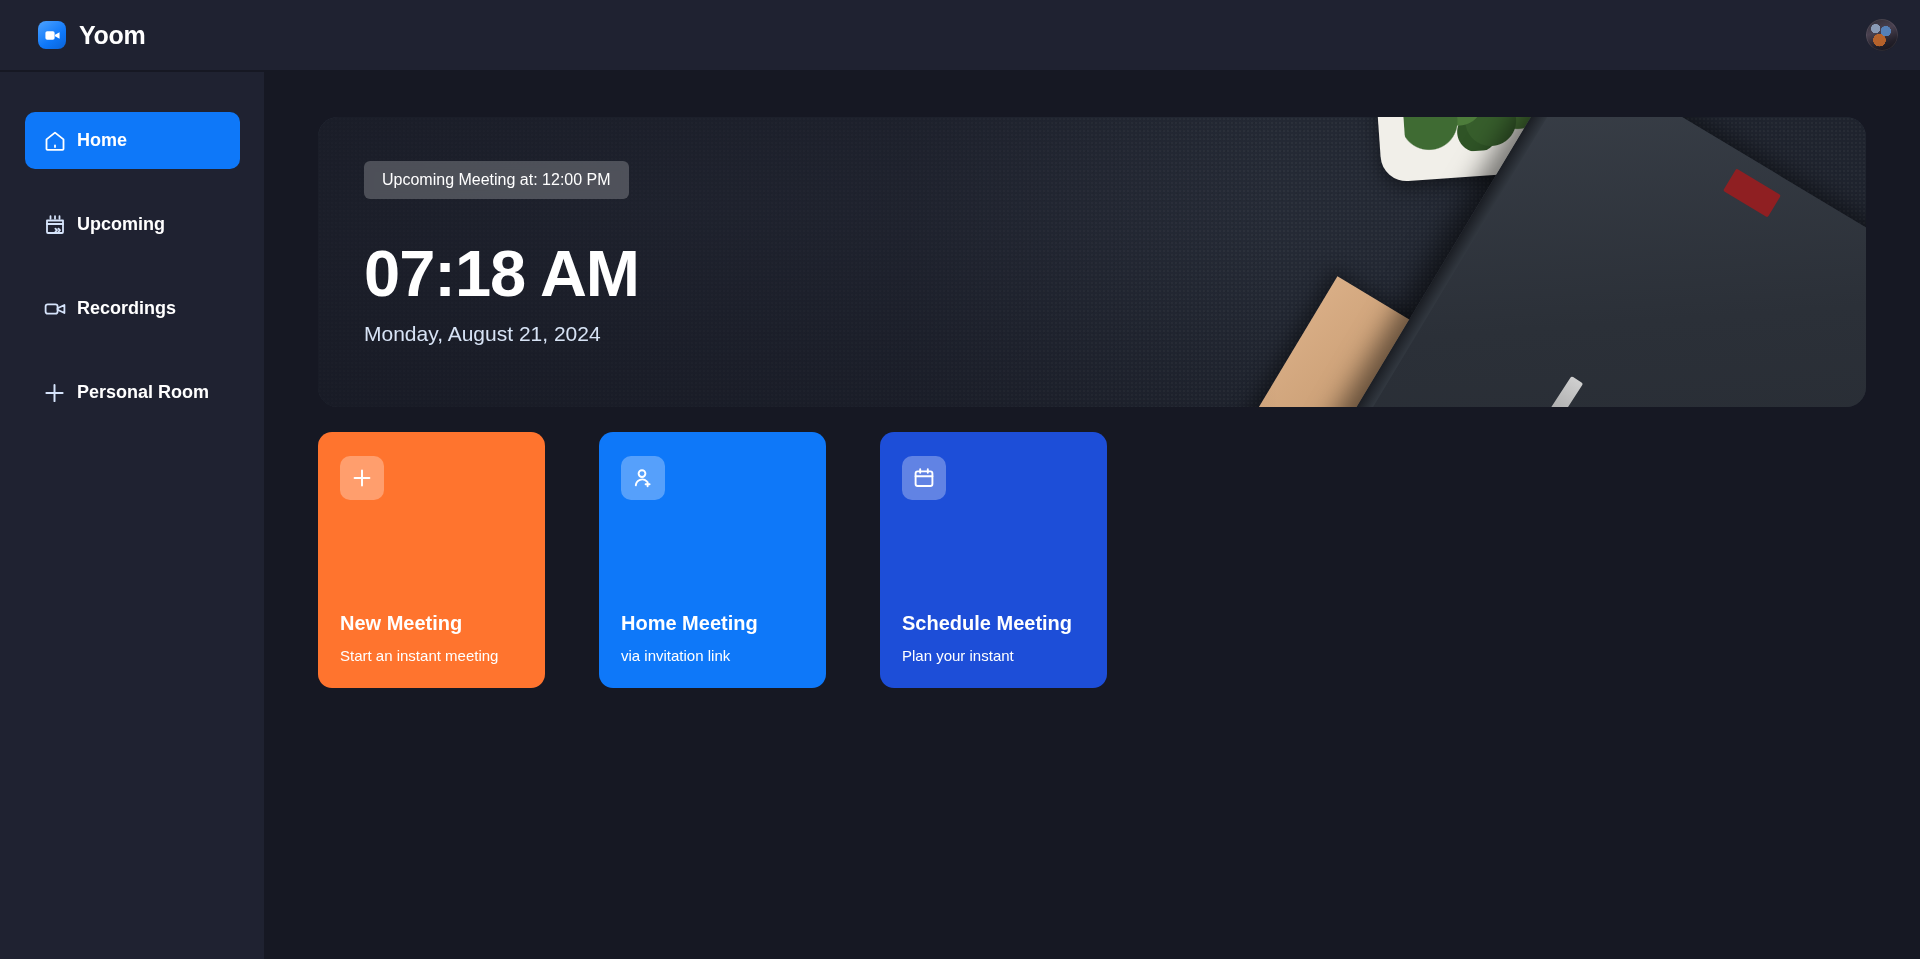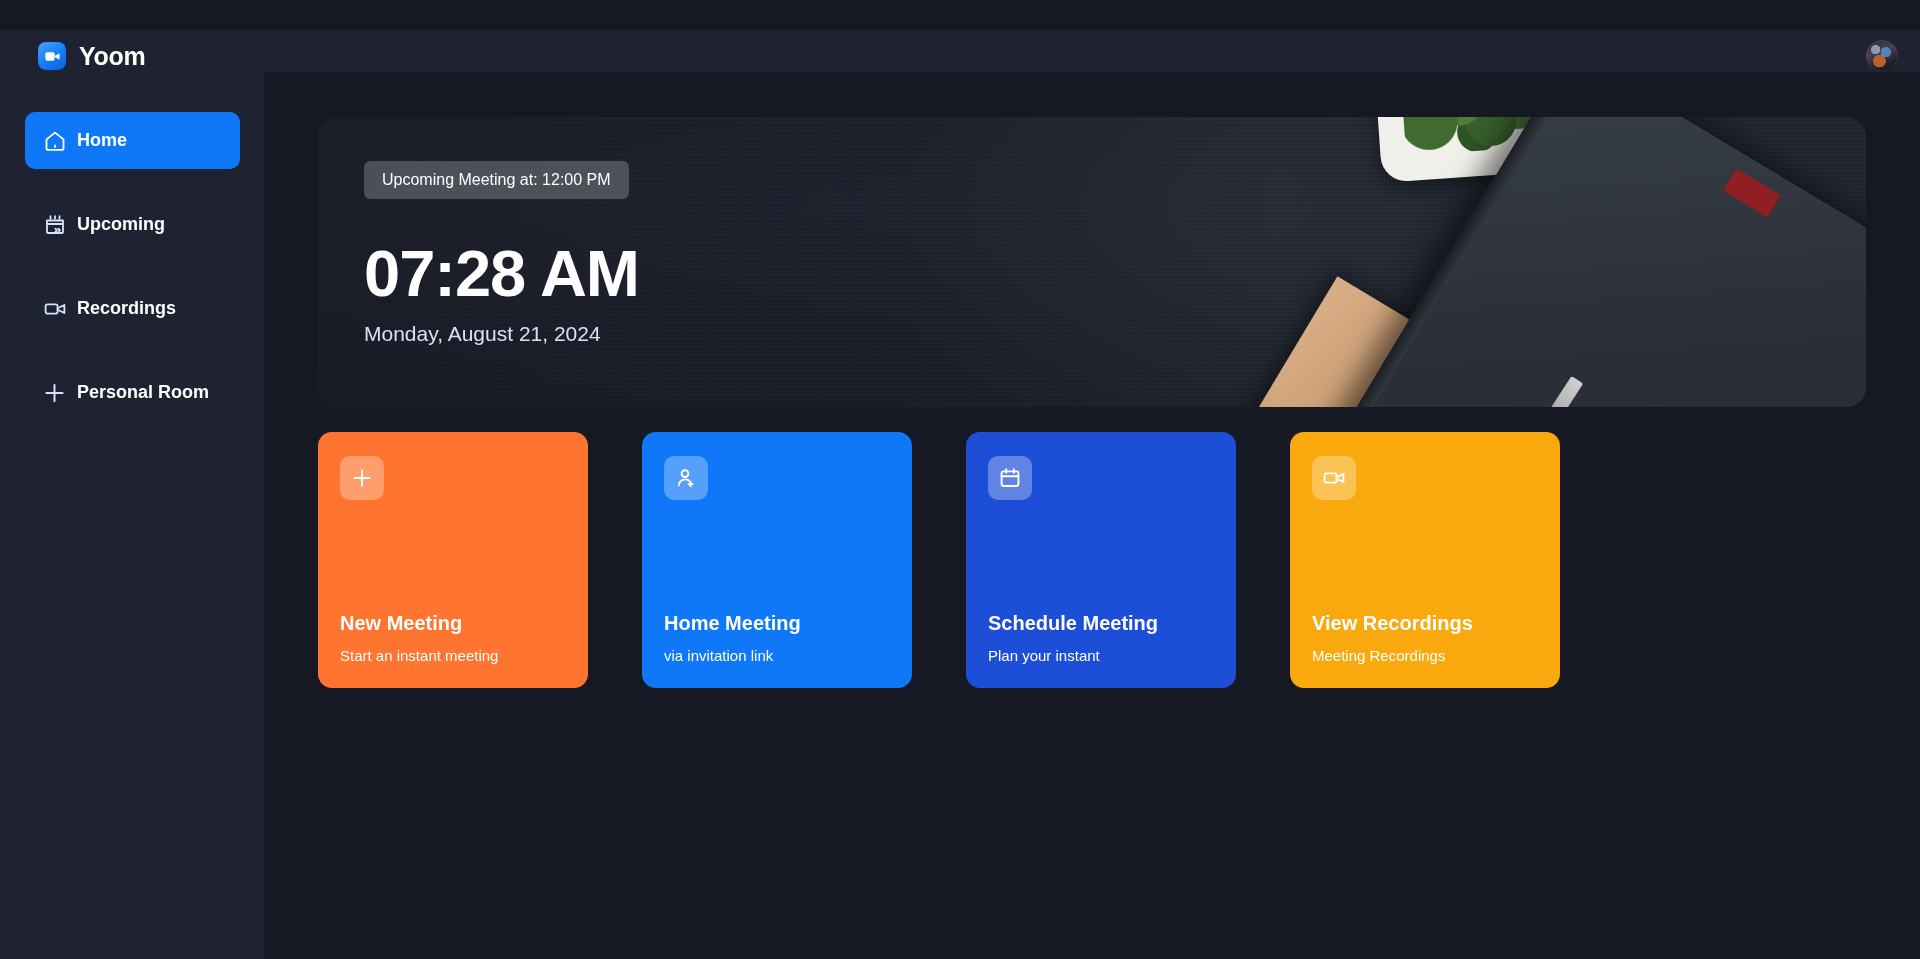--- a/index.html
+++ b/index.html
@@ -5,25 +5,24 @@
   * { margin:0; padding:0; box-sizing:border-box; }
   html, body {
     width:1920px; height:959px;
     background:#161823;
     font-family:"Liberation Sans", sans-serif;
     overflow:hidden;
   }
 
   
   .header{
-    position:absolute; top:0; left:0; width:1920px; height:52px;
+    position:absolute; top:0; left:0; width:1920px; height:70px;
     background:#1f2231;
     display:flex; align-items:center; justify-content:space-between;
     padding:0 22px 0 38px;
-    margin-top:30px;
   }
   .brand{ display:flex; align-items:center; gap:13px; }
   .brand-mark{
     width:28px; height:28px; border-radius:8px;
     background:linear-gradient(145deg,#4da2ff 0%,#0e78f9 60%,#0a63d6 100%);
     display:flex; align-items:center; justify-content:center;
   }
   .brand-name{ color:#ffffff; font-size:25px; font-weight:bold; letter-spacing:-0.3px; }
   .avatar{
     width:32px; height:32px; border-radius:50%;
@@ -142,21 +141,21 @@
   .hero-date{
     margin-top:16px;
     color:#d7e3f5; font-size:21px;
   }
 
   
   .cards{
     display:flex; gap:54px; margin-top:25px;
   }
   .card{
-    position:relative; width:270px; height:256px;
+    position:relative; width:227px; height:256px;
     border-radius:14px; padding:24px 22px;
     display:flex; flex-direction:column; justify-content:space-between;
   }
   .card-icon{
     width:44px; height:44px; border-radius:10px;
     background:rgba(255,255,255,.30);
     display:flex; align-items:center; justify-content:center;
   }
   .card-text{ }
   .card-title{ color:#ffffff; font-size:20px; font-weight:bold; }
@@ -239,21 +238,21 @@
       <div class="envelope"></div>
 
       <div class="notebook"></div>
       <div class="notebook-tab"></div>
       <div class="pencil"></div>
     </div>
     <div class="hero-shade"></div>
 
     <div class="hero-content">
       <div class="hero-pill">Upcoming Meeting at: 12:00 PM</div>
-      <div class="hero-time">07:28 AM</div>
+      <div class="hero-time">07:18 AM</div>
       <div class="hero-date">Monday, August 21, 2024</div>
     </div>
   </section>
 
   <section class="cards">
 
     <div class="card c-orange">
       <span class="card-icon">
         <svg width="24" height="24" viewBox="0 0 24 24" fill="none" stroke="#ffffff" stroke-width="2" stroke-linecap="round">
           <path d="M12 4.6v14.8M4.6 12h14.8"></path>
@@ -286,28 +285,16 @@
           <path d="M3.6 10.2h16.8"></path>
           <path d="M8.2 3.3v3.4M15.8 3.3v3.4"></path>
         </svg>
       </span>
       <div class="card-text">
         <div class="card-title">Schedule Meeting</div>
         <div class="card-sub">Plan your instant</div>
       </div>
     </div>
 
-    <div class="card c-yellow">
-      <span class="card-icon">
-        <svg width="24" height="24" viewBox="0 0 24 24" fill="none" stroke="#ffffff" stroke-width="1.9" stroke-linecap="round" stroke-linejoin="round">
-          <rect x="2.6" y="7.4" width="12" height="9.2" rx="2.2"></rect>
-          <path d="M14.6 11.2 21.4 8v8l-6.8-3.2z"></path>
-        </svg>
-      </span>
-      <div class="card-text">
-        <div class="card-title">View Recordings</div>
-        <div class="card-sub">Meeting Recordings</div>
-      </div>
-    </div>
 
   </section>
 
 </main>
 
 </body></html>

